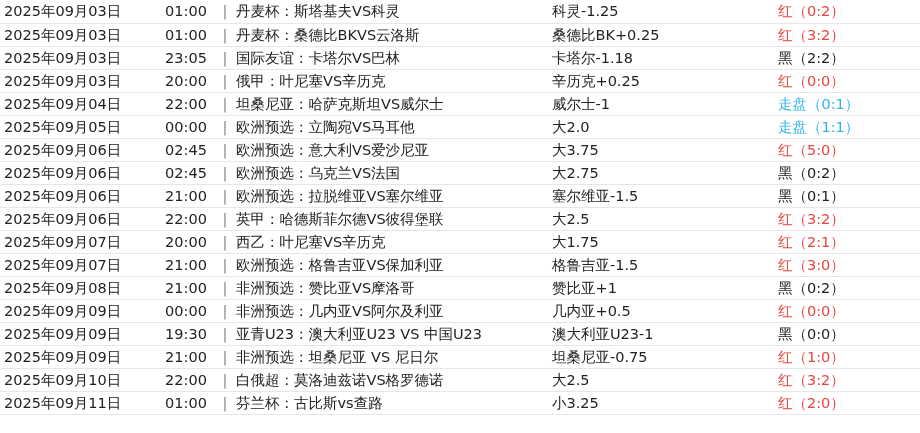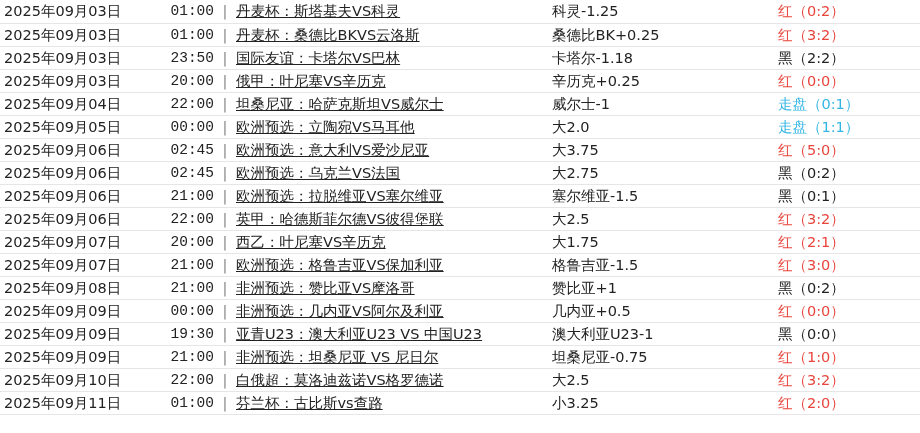--- a/index.html
+++ b/index.html
@@ -29,23 +29,23 @@
     white-space: nowrap;
     overflow: hidden;
     border-top: 1px solid #e6e6e6;
     border-bottom: 1px solid #e6e6e6;
     line-height: 22px;
   }
   #match-table tr:first-child td {
     border-top: none;
   }
   .col-date   { width: 148px; }
-  .col-time   { width: 56px;  text-align: right; font-family: Liberation Mono, monospace; }
+  .col-time   { width: 56px;  text-align: center; }
   .col-sep    { width: 10px;  color: #888888; text-align: center; padding: 0; }
-  .col-match  { width: 310px; text-decoration: underline; }
+  .col-match  { width: 310px; }
   .col-line   { width: 220px; }
   .col-result { width: 170px; padding-left: 10px; }
 
   .result-red   { color: #e8453c; }
   .result-black { color: #222222; }
   .result-blue  { color: #33b5e5; }
 </style>
 </head>
 <body>
 
@@ -62,21 +62,21 @@
       <tr>
         <td class="col-date">2025年09月03日</td>
         <td class="col-time">01:00</td>
         <td class="col-sep">|</td>
         <td class="col-match">丹麦杯：桑德比BKVS云洛斯</td>
         <td class="col-line">桑德比BK+0.25</td>
         <td class="col-result result-red">红（3:2）</td>
       </tr>
       <tr>
         <td class="col-date">2025年09月03日</td>
-        <td class="col-time">23:50</td>
+        <td class="col-time">23:05</td>
         <td class="col-sep">|</td>
         <td class="col-match">国际友谊：卡塔尔VS巴林</td>
         <td class="col-line">卡塔尔-1.18</td>
         <td class="col-result result-black">黑（2:2）</td>
       </tr>
       <tr>
         <td class="col-date">2025年09月03日</td>
         <td class="col-time">20:00</td>
         <td class="col-sep">|</td>
         <td class="col-match">俄甲：叶尼塞VS辛历克</td>

